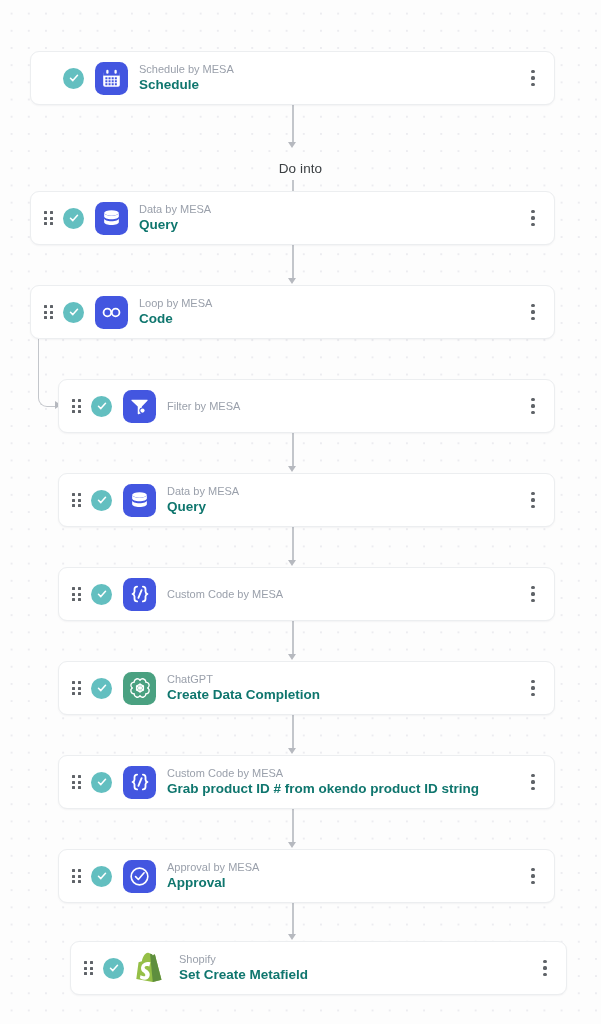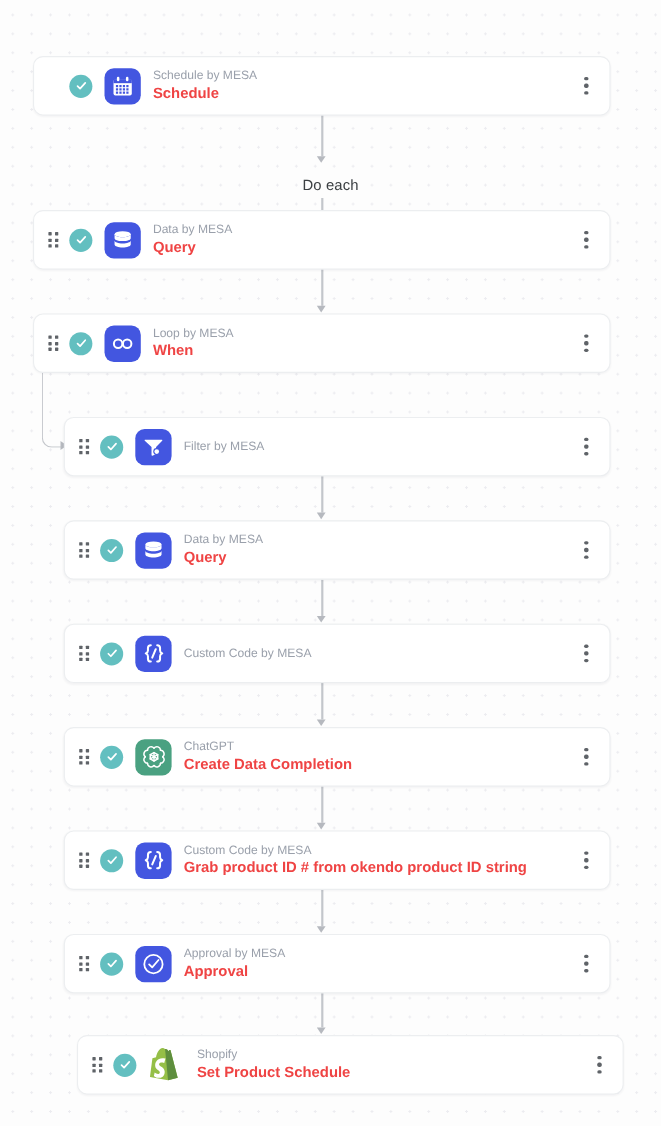--- a/index.html
+++ b/index.html
@@ -135,21 +135,21 @@
   .card-app {
     font-size: 11px;
     color: #9aa0ab;
     line-height: 13px;
     white-space: nowrap;
     overflow: hidden;
     text-overflow: ellipsis;
   }
   .card-title {
     font-size: 13.5px;
-    color: #ef4444;
+    color: #0f766e;
     font-weight: 700;
     line-height: 16px;
     white-space: nowrap;
     overflow: hidden;
     text-overflow: ellipsis;
   }
 
   .kebab {
     flex: 0 0 auto;
     width: 26px;
@@ -170,21 +170,21 @@
     border-radius: 50%;
     background: #5f6368;
   }
 </style>
 </head>
 <body>
 
 <div id="canvas">
 
 
-  <div class="section-label" style="top:161px">Do each</div>
+  <div class="section-label" style="top:161px">Do into</div>
 
   <div id="connectors">
       <div class="connector" style="left: 292.2px; top: 105px; height: 37px;"></div>
       <div class="arrow-head" style="left: 288.4px; top: 142px;"></div>
       <div class="connector" style="left: 292.2px; top: 180px; height: 11px;"></div>
       <div class="connector" style="left: 292.2px; top: 245px; height: 33px;"></div>
       <div class="arrow-head" style="left: 288.4px; top: 278px;"></div>
       <div class="elbow" style="left: 38px; top: 339px; width: 17px; height: 67px;"></div>
       <div class="elbow-arrow" style="left: 55px; top: 401.4px;"></div>
       <div class="connector" style="left: 292.2px; top: 433px; height: 33px;"></div>
@@ -286,21 +286,21 @@
           </svg>
         </div>
         <div class="app-icon" style="background: rgb(67, 86, 224);">
           <svg width="23" height="23" viewBox="0 0 24 24" fill="none" stroke="#fff" stroke-width="1.9">
             <circle cx="7.7" cy="12" r="4"></circle>
             <circle cx="16.3" cy="12" r="4"></circle>
           </svg>
         </div>
         <div class="card-text">
           <div class="card-app">Loop by MESA</div>
-          <div class="card-title">When</div>
+          <div class="card-title">Code</div>
         </div>
         <div class="kebab">
           <i></i>
           <i></i>
           <i></i>
         </div>
       </div>
       <div class="card" style="top: 379px; left: 58px; width: 497px;">
         <div class="drag-handle">
           <i></i>
@@ -507,21 +507,21 @@
         </div>
         <div class="app-icon bare" style="background: transparent;">
           <svg width="31" height="33" viewBox="0 0 24 26">
             <path d="M14.6 2.0c-.15-.05-.35-.02-.5.06-.03.02-.45.28-.9.87-.45-1.0-1.2-1.6-2.1-1.6-.08 0-.15.01-.23.02-.03-.04-.06-.08-.1-.12-.42-.45-.96-.66-1.6-.64C7.9.64 6.7 1.6 5.75 3.3 5.08 4.5 4.57 6.0 4.42 7.2l-2.0.62c-.6.19-.62.21-.7.78C1.66 9.03.1 21.3.1 21.3L13.0 23.7l7.0-1.74S14.76 2.12 14.72 2.07a.33.33 0 0 0-.12-.07z" fill="#95bf47"></path>
             <path d="M14.6 2.0c-.15-.05-.35-.02-.5.06-.03.02-.45.28-.9.87-.45-1.0-1.2-1.6-2.1-1.6-.08 0-.15.01-.23.02L13.0 23.7l7.0-1.74S14.76 2.12 14.72 2.07a.33.33 0 0 0-.12-.07z" fill="#5e8e3e"></path>
             <path d="M11.1 8.2l-.84 3.14s-.93-.43-2.05-.36c-1.63.1-1.65 1.14-1.63 1.4.09 1.42 3.8 1.73 4.01 5.04.17 2.6-1.38 4.38-3.6 4.52-2.68.17-4.15-1.4-4.15-1.4l.57-2.42s1.48 1.12 2.67 1.04c.78-.05 1.06-.68 1.03-1.13-.12-1.85-3.14-1.74-3.33-4.77-.16-2.55 1.5-5.13 5.2-5.36 1.42-.09 2.15.27 2.15.27z" fill="#fff"></path>
           </svg>
         </div>
         <div class="card-text">
           <div class="card-app">Shopify</div>
-          <div class="card-title">Set Product Schedule</div>
+          <div class="card-title">Set Create Metafield</div>
         </div>
         <div class="kebab">
           <i></i>
           <i></i>
           <i></i>
         </div>
       </div>
     </div>
 
 </div>

